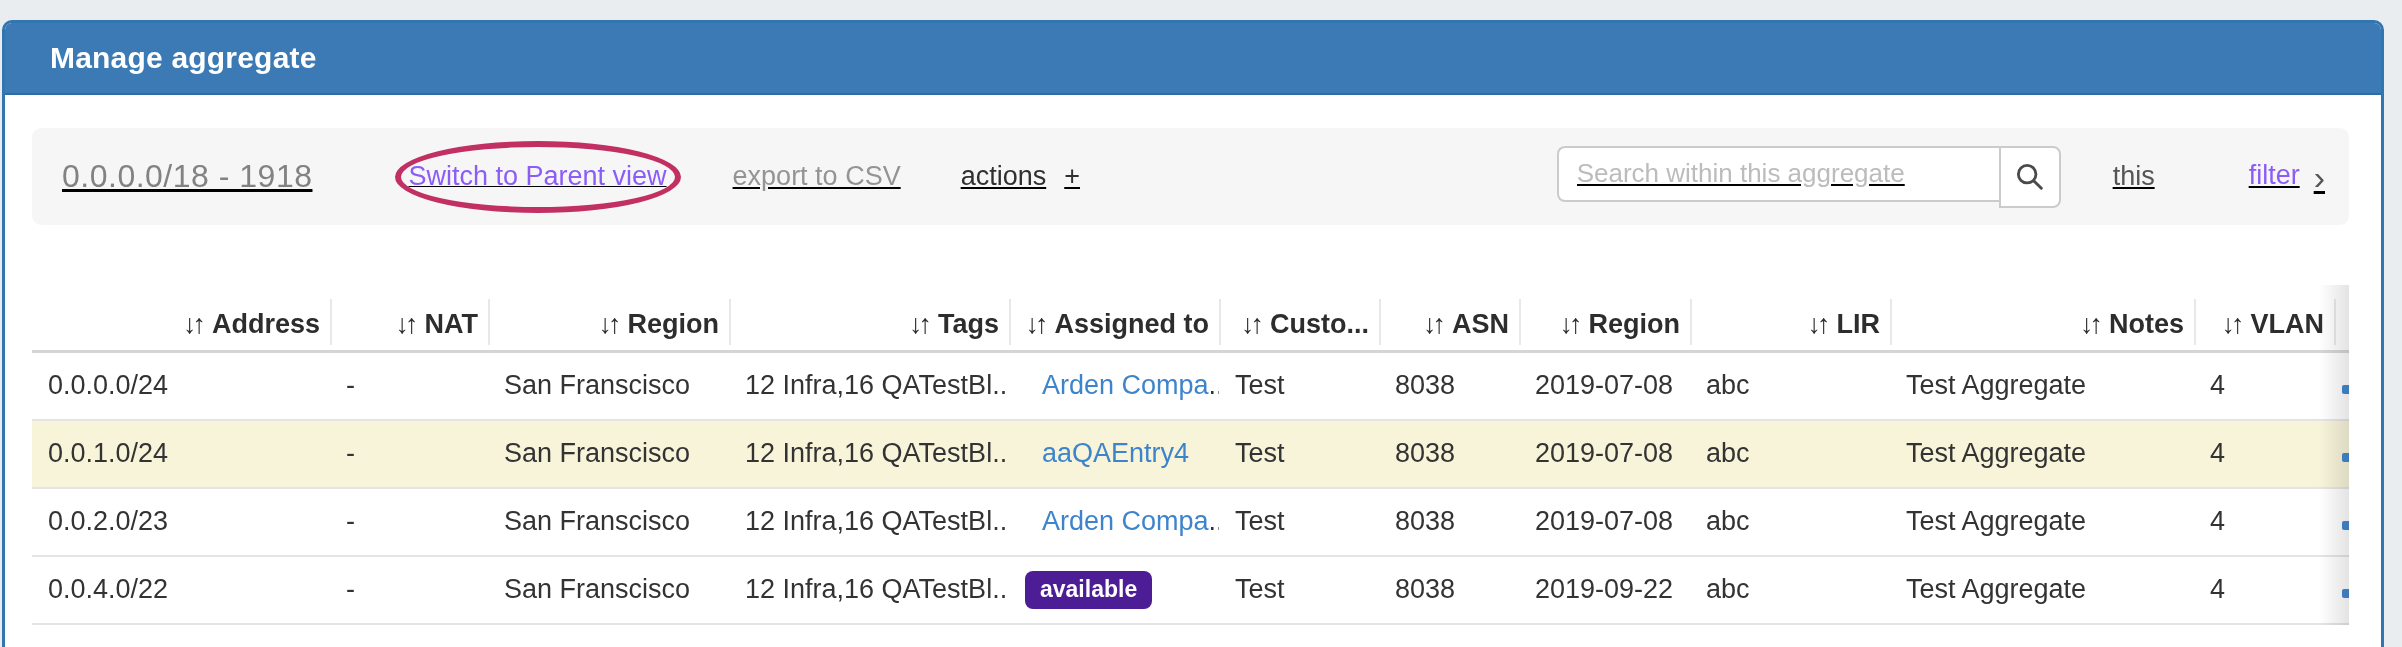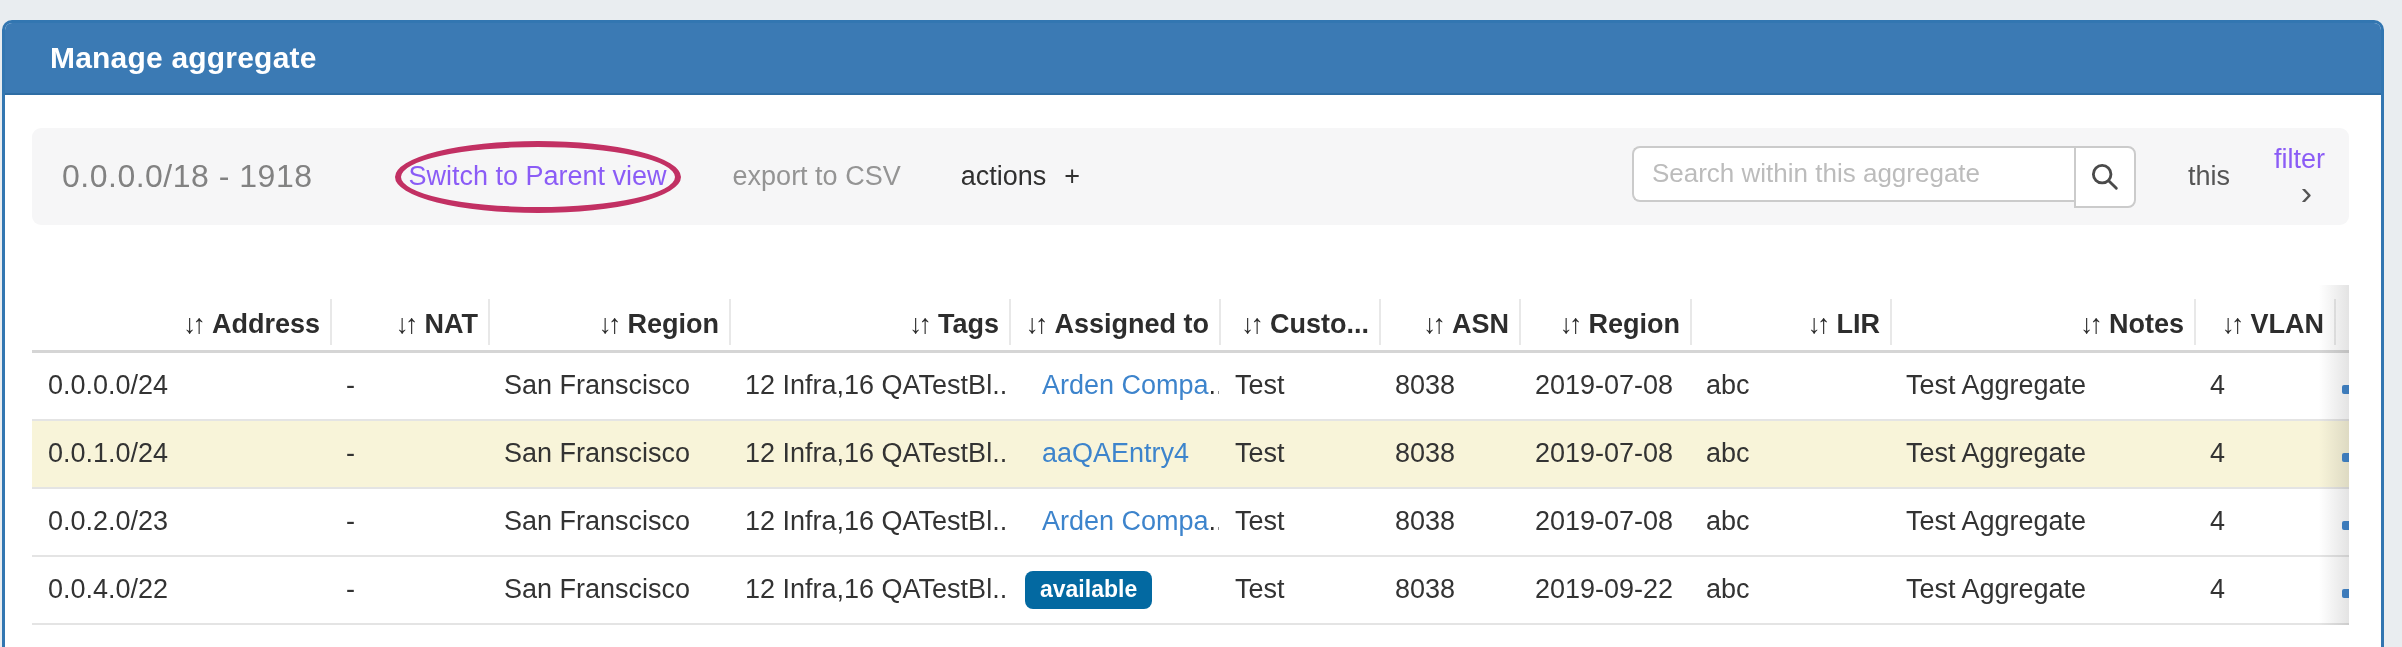--- a/index.html
+++ b/index.html
@@ -10,59 +10,59 @@
     background:#ffffff; border:3px solid #3276b1; border-radius:10px; overflow:hidden; }
 
   .card-header { height:72px; background:#3b7ab4; display:flex; align-items:center;
     padding-left:35px; border-bottom:2px solid #2e6da4; }
   .card-title { color:#ffffff; font-size:30px; font-weight:bold; letter-spacing:.2px;margin-left:10px; }
 
   .card-body { padding:33px 0 0 27px; }
 
   
   .toolbar { width:2317px; height:97px; background:#f6f6f7; border-radius:9px;
-    display:flex; align-items:center; padding:0 14px 0 30px; position:relative; }
+    display:flex; align-items:center; padding:0 14px 0 30px; position:relative;text-decoration:underline; }
   .agg-range { font-size:32px; color:#828282; letter-spacing:.5px; white-space:nowrap; }
   .tb-link { font-size:27px; color:#8b5cf6; cursor:pointer; white-space:nowrap; }
   .switch-wrap { position:relative; margin-left:64px; padding:0 32px; }
   .annotation-ellipse { position:absolute; left:50%; top:50%; transform:translate(-50%,-50%);
     width:286px; height:72px; border:6px solid #c23063; border-radius:50%; pointer-events:none; }
   .export-link { margin-left:34px; color:#949494;text-align:center; }
   .actions-wrap { margin-left:60px; display:flex; align-items:center; }
   .actions-label { font-size:27px; color:#303030; }
   .actions-plus { font-size:27px; color:#303030; margin-left:18px; }
 
   .search-group { margin-left:auto; display:flex; height:62px; }
   .search-input { width:442px; height:56px; border:2px solid #cbcbcb; border-right:none;
     border-radius:8px 0 0 8px; background:#fff; font-size:26px; color:#444;
     padding:0 18px; outline:none; font-family:inherit; }
   .search-input::placeholder { color:#bcbcbc; }
   .search-btn { width:62px; height:62px; border:2px solid #cbcbcb; border-radius:0 8px 8px 0;
     background:#fff; display:flex; align-items:center; justify-content:center; cursor:pointer; }
   .clear-link { margin-left:52px; color:#555; }
-  .filter-wrap { margin-left:44px; margin-right:10px; display:flex; align-items:center; color:#555;flex-direction:column; }
+  .filter-wrap { margin-left:94px; margin-right:10px; display:flex; color:#555; }
   .filter-chevron { font-size:34px; color:#555; margin-left:14px; line-height:1; font-weight:400; }
 
   
   .table-wrap { position:relative; width:2317px; margin-top:60px; overflow:hidden; }
   .table-wrap::after { content:""; position:absolute; top:0; right:0; bottom:0; width:30px;
     background:linear-gradient(to left, rgba(60,60,60,.14), rgba(60,60,60,0)); pointer-events:none; }
   table { border-collapse:collapse; table-layout:fixed; width:2382px; }
   thead th { text-align:right; font-size:27px; font-weight:bold; color:#2d2d2d;
     padding:24px 10px 10px 16px; position:relative; white-space:nowrap; overflow:hidden;
     border-bottom:3px solid #d5d5d5; cursor:pointer; }
   thead th:not(:first-child)::before { content:""; position:absolute; left:0; top:14px;
     height:46px; width:2px; background:#e8e8e8; }
   .sort-glyph { font-weight:bold; letter-spacing:-4px; margin-right:10px; }
   tbody td { height:68px; font-size:27px; color:#333; padding:0 10px 0 16px;
     border-bottom:2px solid #e4e4e4; white-space:nowrap; overflow:hidden; vertical-align:middle; }
   tr.hl td { background:#f8f4d9; }
   a.cell-link { color:#3d84cc; text-decoration:none; cursor:pointer;margin-left:17px; }
   .trunc-dark { color:#333; }
-  .badge-available { display:inline-block; background:#0369a1; color:#fff; font-size:23px;
+  .badge-available { display:inline-block; background:#4c1d95; color:#fff; font-size:23px;
     font-weight:bold; padding:7px 15px 8px; border-radius:8px; line-height:1; cursor:pointer; }
   .clip-dot { display:inline-block; width:9px; height:9px; background:#3d84cc;
     border-radius:2px; margin-left:-8px; }
 </style>
 </head>
 <body>
 
 <div class="card">
   <div class="card-header">
     <span class="card-title">Manage aggregate</span>

